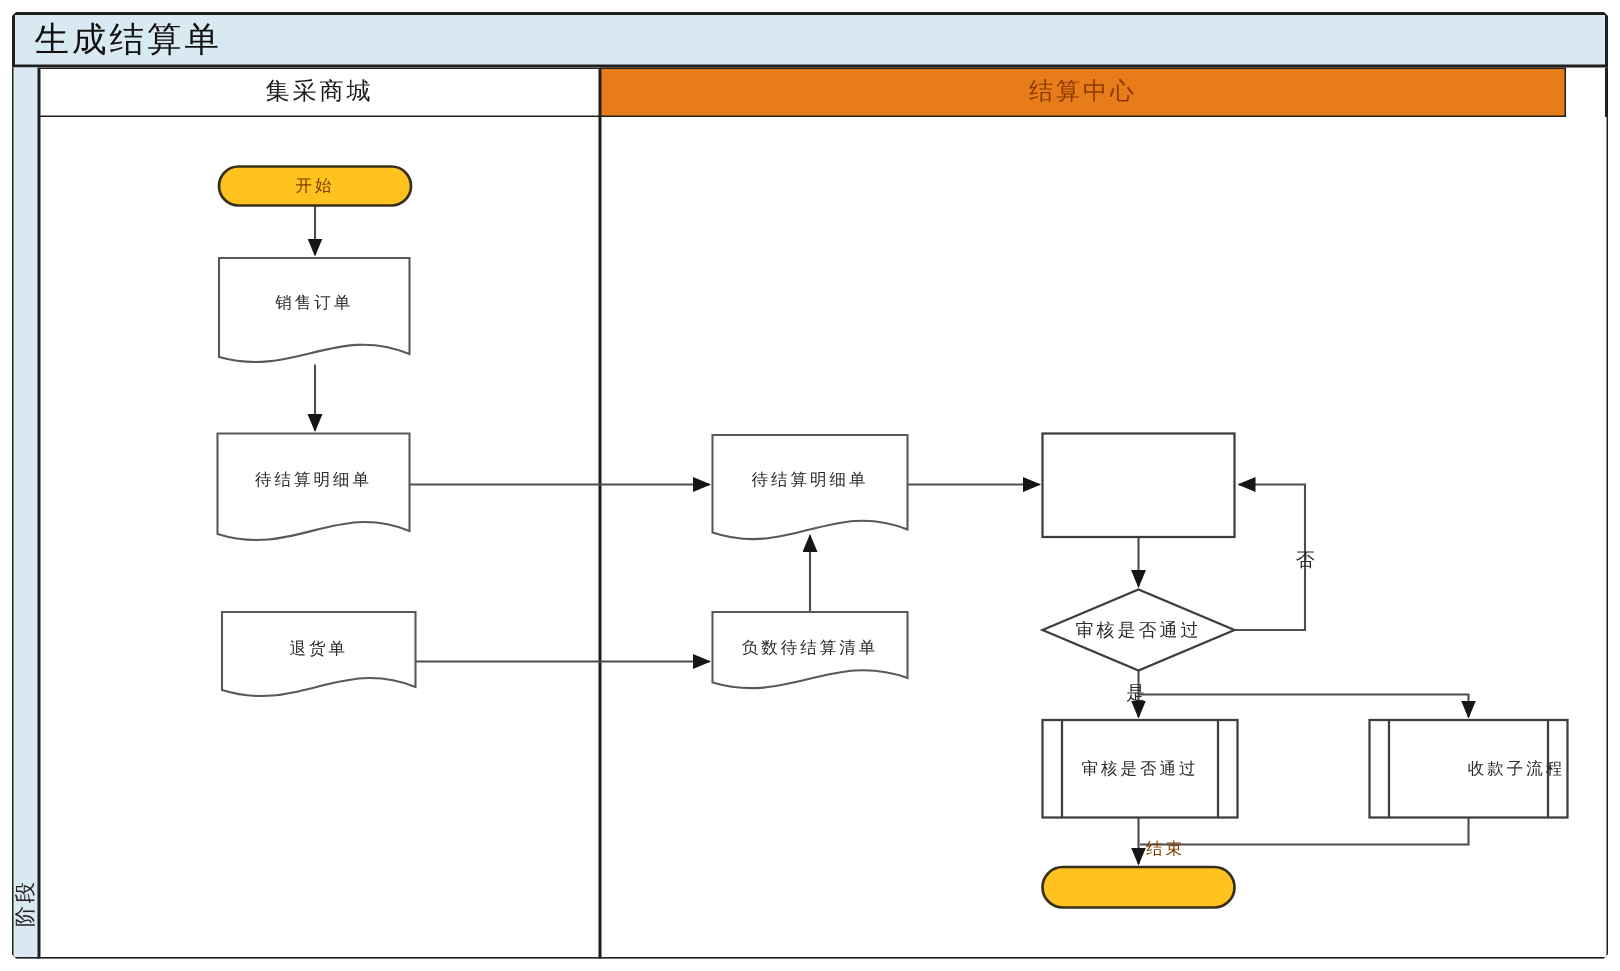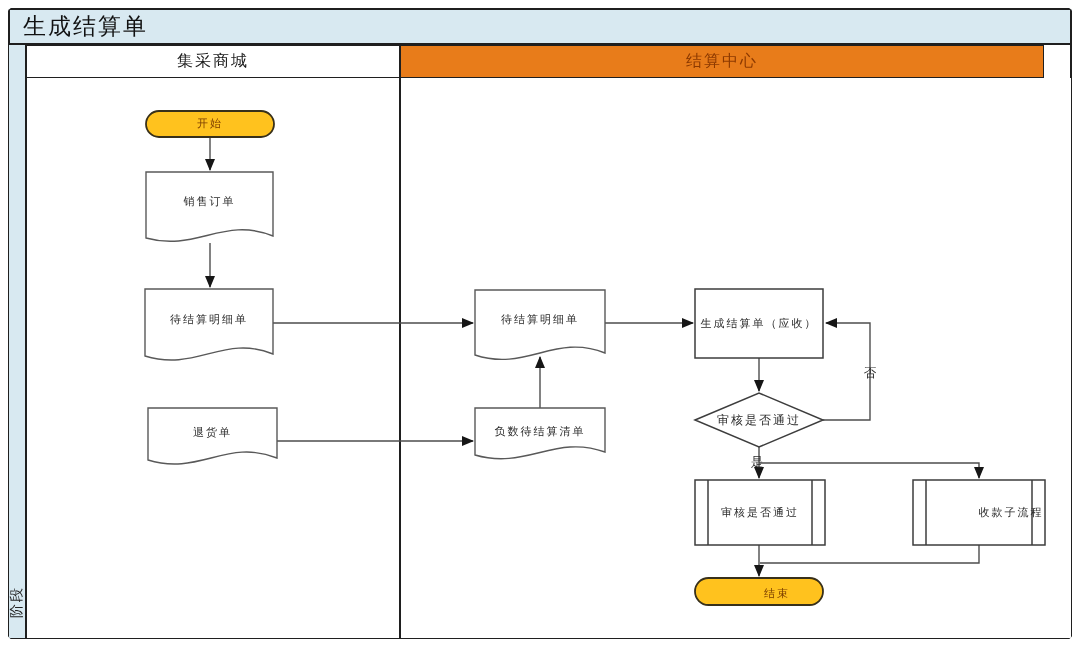--- a/index.html
+++ b/index.html
@@ -114,22 +114,21 @@
     <rect x="146" y="111" width="128" height="26" rx="13" ry="13" fill="#FFC21E" stroke="#38301a" stroke-width="1.8"></rect>
     <rect x="695" y="578" width="128" height="27" rx="13.5" ry="13.5" fill="#FFC21E" stroke="#38301a" stroke-width="1.8"></rect>
   </svg>
 
   <div class="node-label terminal-label" style="left:146px;top:111px;width:128px;height:26px;">开始</div>
   <div class="node-label" style="left:146px;top:176px;width:127px;height:52px;">销售订单</div>
   <div class="node-label" style="left:145px;top:293px;width:128px;height:54px;">待结算明细单</div>
   <div class="node-label" style="left:148px;top:410px;width:129px;height:46px;">退货单</div>
   <div class="node-label" style="left:475px;top:294px;width:130px;height:52px;">待结算明细单</div>
   <div class="node-label" style="left:475px;top:410px;width:130px;height:44px;">负数待结算清单</div>
-  <div class="node-label" style="left:695px;top:289px;width:128px;height:69px;">生成结算单（应收）</div>
   <div class="node-label" style="left:695px;top:393px;width:128px;height:54px;font-size:12px;">审核是否通过</div>
   <div class="node-label" style="left:708px;top:480px;width:104px;height:65px;">审核是否通过</div>
   <div class="node-label" style="left:926px;top:480px;width:106px;height:65px;padding-left:32px;">收款子流程</div>
-  <div class="node-label terminal-label" style="left:695px;top:580px;width:128px;height:27px;padding-left:18px;">结束</div>
+  <div class="node-label terminal-label" style="left:695px;top:552px;width:128px;height:27px;padding-left:18px;">结束</div>
 
   <div class="node-label edge-label" style="left:858px;top:361px;width:24px;height:22px;">否</div>
   <div class="node-label edge-label" style="left:745px;top:451px;width:24px;height:20px;">是</div>
 
 </div>
 
 </body></html>

